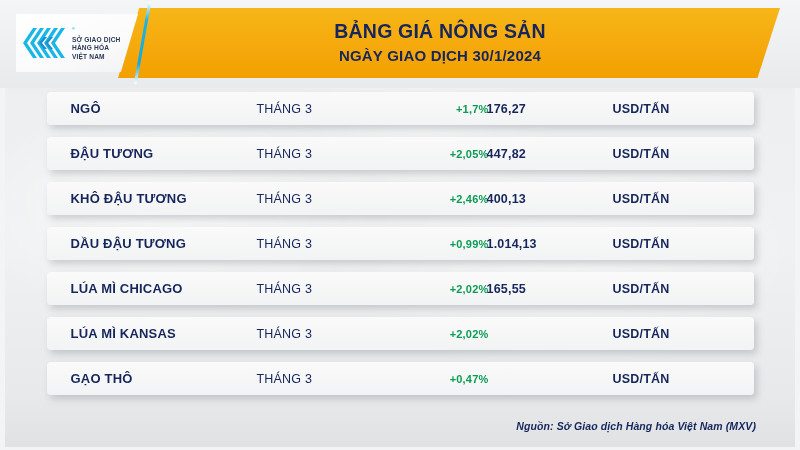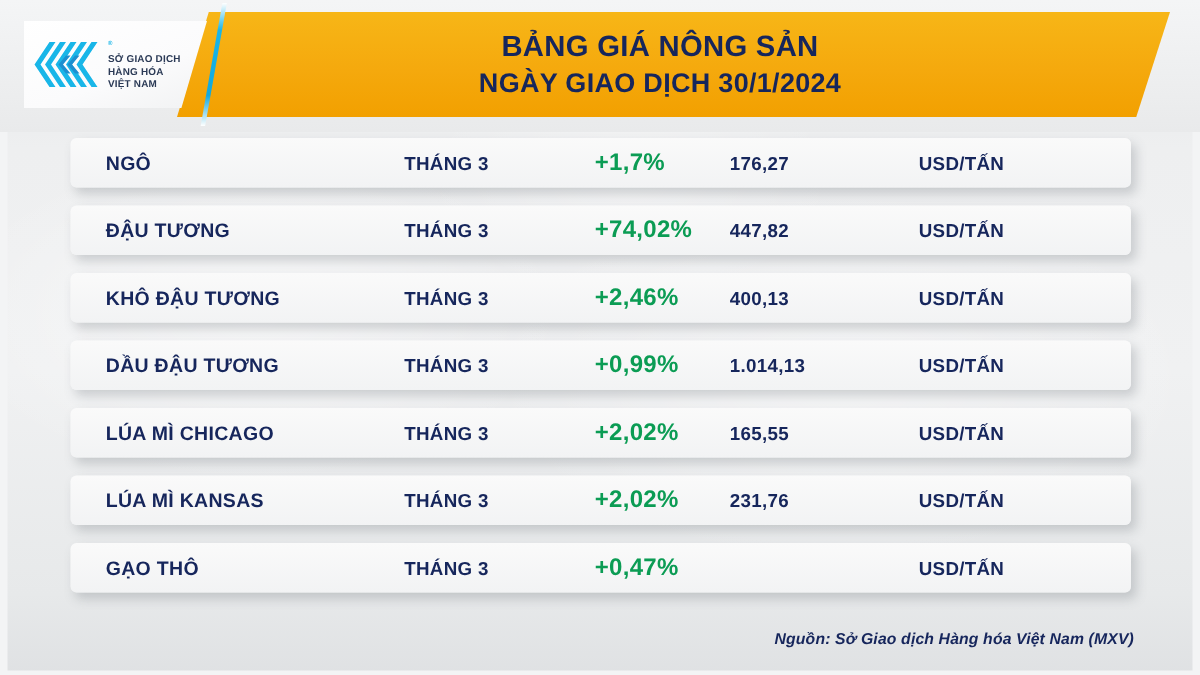--- a/index.html
+++ b/index.html
@@ -88,39 +88,39 @@
     position:absolute; left:160px; top:8px;
     width:560px; height:70px;
     display:flex; flex-direction:column; align-items:center; justify-content:center;
     gap:1px;
     color:#16265c;
     font-weight:800;
     letter-spacing:.2px;
     text-align:center;
   }
   .banner-title .l1 { font-size:19.5px; line-height:23px; }
-  .banner-title .l2 { font-size:18px; line-height:23px; }
+  .banner-title .l2 { font-size:15px; line-height:23px; }
 
   
   #table { position:absolute; left:0; top:92px; width:800px; z-index:4; }
 
   .row {
     position:relative;
     margin:0 auto 12px auto;
     width:707px; height:33px;
     background:linear-gradient(180deg,#fafafa 0%,#f2f3f4 100%);
     border-radius:4px;
     box-shadow:3px 4px 7px rgba(90,95,105,.26);
     display:flex; align-items:center;
   }
   .row:last-child { margin-bottom:12px; }
 
   .c-name  { position:absolute; left:24px;  font-size:13px; font-weight:800; color:#16265c; letter-spacing:.2px; white-space:nowrap; }
-  .c-month { position:absolute; left:223px; font-size:12.5px; font-weight:700; color:#16265c; letter-spacing:.2px; white-space:nowrap; }
-  .c-chg   { position:absolute; left:350px; width:92px; text-align:left; font-size:16px; font-weight:800; color:#0b9c54; letter-spacing:.2px; }
+  .c-month { position:absolute; left:210px; font-size:12.5px; font-weight:400; color:#16265c; letter-spacing:.2px; white-space:nowrap; }
+  .c-chg   { position:absolute; left:350px; width:92px; text-align:right; font-size:11px; font-weight:800; color:#0b9c54; letter-spacing:.2px; }
   .c-price { position:absolute; left:440px; width:112px; font-size:12.5px; font-weight:800; color:#16265c; letter-spacing:.2px; }
   .c-unit  { position:absolute; left:566px; font-size:12.5px; font-weight:800; color:#16265c; letter-spacing:.2px; white-space:nowrap;text-align:right; }
 
   
   #footer {
     position:absolute; right:44px; bottom:18px;
     font-size:10.5px; font-style:italic; font-weight:700;
     color:#16265c; letter-spacing:.1px;
     z-index:6;
   }
@@ -174,21 +174,21 @@
       <div class="row">
         <span class="c-name">NGÔ</span>
         <span class="c-month">THÁNG 3</span>
         <span class="c-chg">+1,7%</span>
         <span class="c-price">176,27</span>
         <span class="c-unit">USD/TẤN</span>
       </div>
       <div class="row">
         <span class="c-name">ĐẬU TƯƠNG</span>
         <span class="c-month">THÁNG 3</span>
-        <span class="c-chg">+74,02%</span>
+        <span class="c-chg">+2,05%</span>
         <span class="c-price">447,82</span>
         <span class="c-unit">USD/TẤN</span>
       </div>
       <div class="row">
         <span class="c-name">KHÔ ĐẬU TƯƠNG</span>
         <span class="c-month">THÁNG 3</span>
         <span class="c-chg">+2,46%</span>
         <span class="c-price">400,13</span>
         <span class="c-unit">USD/TẤN</span>
       </div>
@@ -203,21 +203,20 @@
         <span class="c-name">LÚA MÌ CHICAGO</span>
         <span class="c-month">THÁNG 3</span>
         <span class="c-chg">+2,02%</span>
         <span class="c-price">165,55</span>
         <span class="c-unit">USD/TẤN</span>
       </div>
       <div class="row">
         <span class="c-name">LÚA MÌ KANSAS</span>
         <span class="c-month">THÁNG 3</span>
         <span class="c-chg">+2,02%</span>
-        <span class="c-price">231,76</span>
         <span class="c-unit">USD/TẤN</span>
       </div>
       <div class="row">
         <span class="c-name">GẠO THÔ</span>
         <span class="c-month">THÁNG 3</span>
         <span class="c-chg">+0,47%</span>
         <span class="c-unit">USD/TẤN</span>
       </div>
     </div>
 

